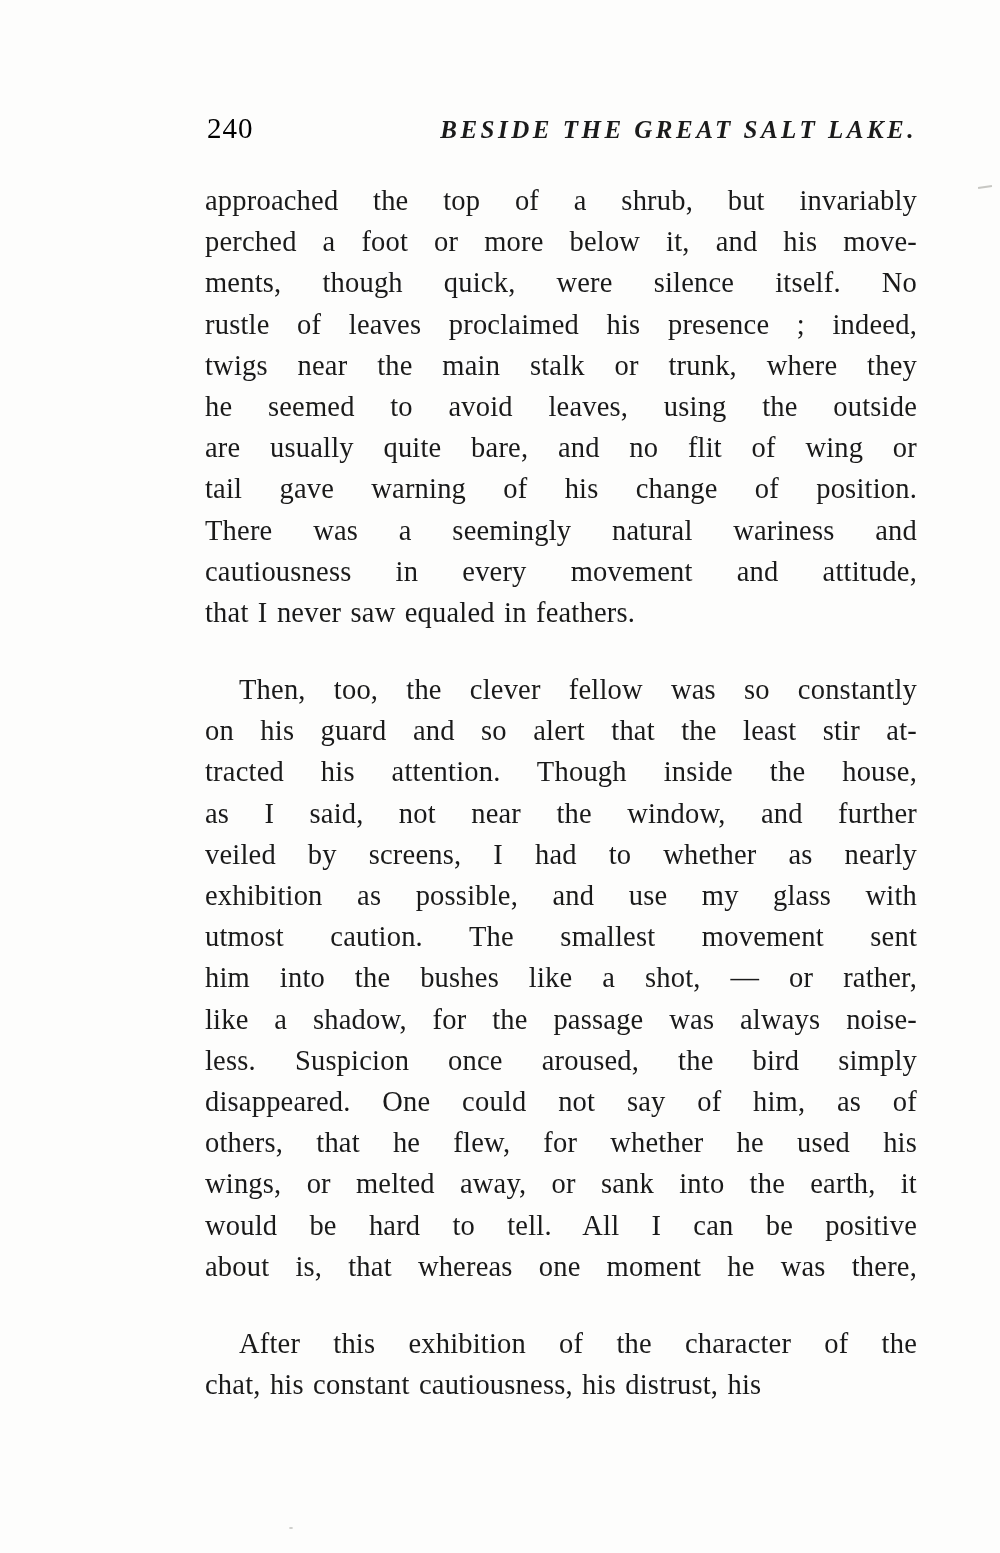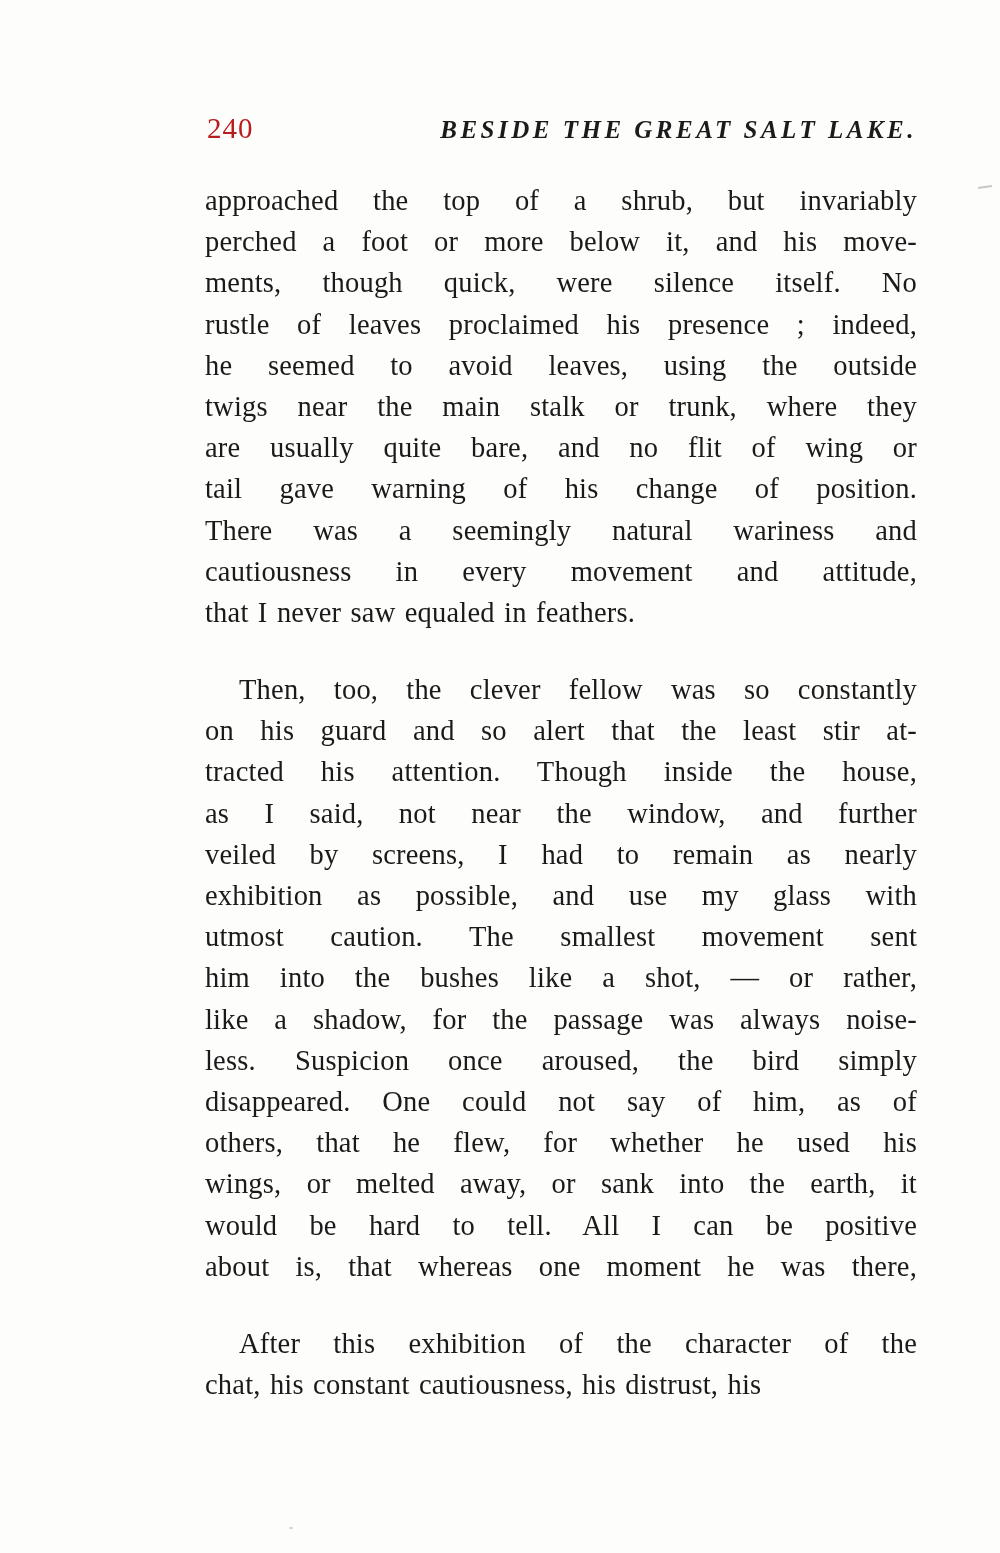--- a/index.html
+++ b/index.html
@@ -27,21 +27,21 @@
     position: relative;
     height: 46px;
     margin-bottom: 22px;
   }
   .page-number {
     position: absolute;
     left: 2px;
     top: 0;
     font-size: 29px;
     letter-spacing: 1px;
-    color: #b91c1c;
+    color: #000000;
   }
   .running-title {
     position: absolute;
     left: 0;
     right: 0;
     top: 4px;
     text-align: right;
     font-style: italic;
     font-weight: bold;
     font-size: 25px;
@@ -94,34 +94,34 @@
       <span class="page-number">240</span>
       <span class="running-title">BESIDE THE GREAT SALT LAKE.</span>
     </div>
 
     <div class="body-text" id="body-text">
         <div class="para">
           <div class="line">approached the top of a shrub, but invariably</div>
           <div class="line">perched a foot or more below it, and his move-</div>
           <div class="line">ments, though quick, were silence itself.  No</div>
           <div class="line">rustle of leaves proclaimed his presence ; indeed,</div>
+          <div class="line">twigs near the main stalk or trunk, where they</div>
           <div class="line">he seemed to avoid leaves, using the outside</div>
-          <div class="line">twigs near the main stalk or trunk, where they</div>
           <div class="line">are usually quite bare, and no flit of wing or</div>
           <div class="line">tail gave warning of his change of position.</div>
           <div class="line">There was a seemingly natural wariness and</div>
           <div class="line">cautiousness in every movement and attitude,</div>
           <div class="line last">that I never saw equaled in feathers.</div>
         </div>
         <div class="para">
           <div class="line indent">Then, too, the clever fellow was so constantly</div>
           <div class="line">on his guard and so alert that the least stir at-</div>
           <div class="line">tracted his attention.  Though inside the house,</div>
           <div class="line">as I said, not near the window, and further</div>
-          <div class="line">veiled by screens, I had to remain as nearly</div>
+          <div class="line">veiled by screens, I had to whether as nearly</div>
           <div class="line">exhibition as possible, and use my glass with</div>
           <div class="line">utmost caution.  The smallest movement sent</div>
           <div class="line">him into the bushes like a shot, — or rather,</div>
           <div class="line">like a shadow, for the passage was always noise-</div>
           <div class="line">less.  Suspicion once aroused, the bird simply</div>
           <div class="line">disappeared.  One could not say of him, as of</div>
           <div class="line">others, that he flew, for whether he used his</div>
           <div class="line">wings, or melted away, or sank into the earth, it</div>
           <div class="line">would be hard to tell.  All I can be positive</div>
           <div class="line">about is, that whereas one moment he was there,</div>

